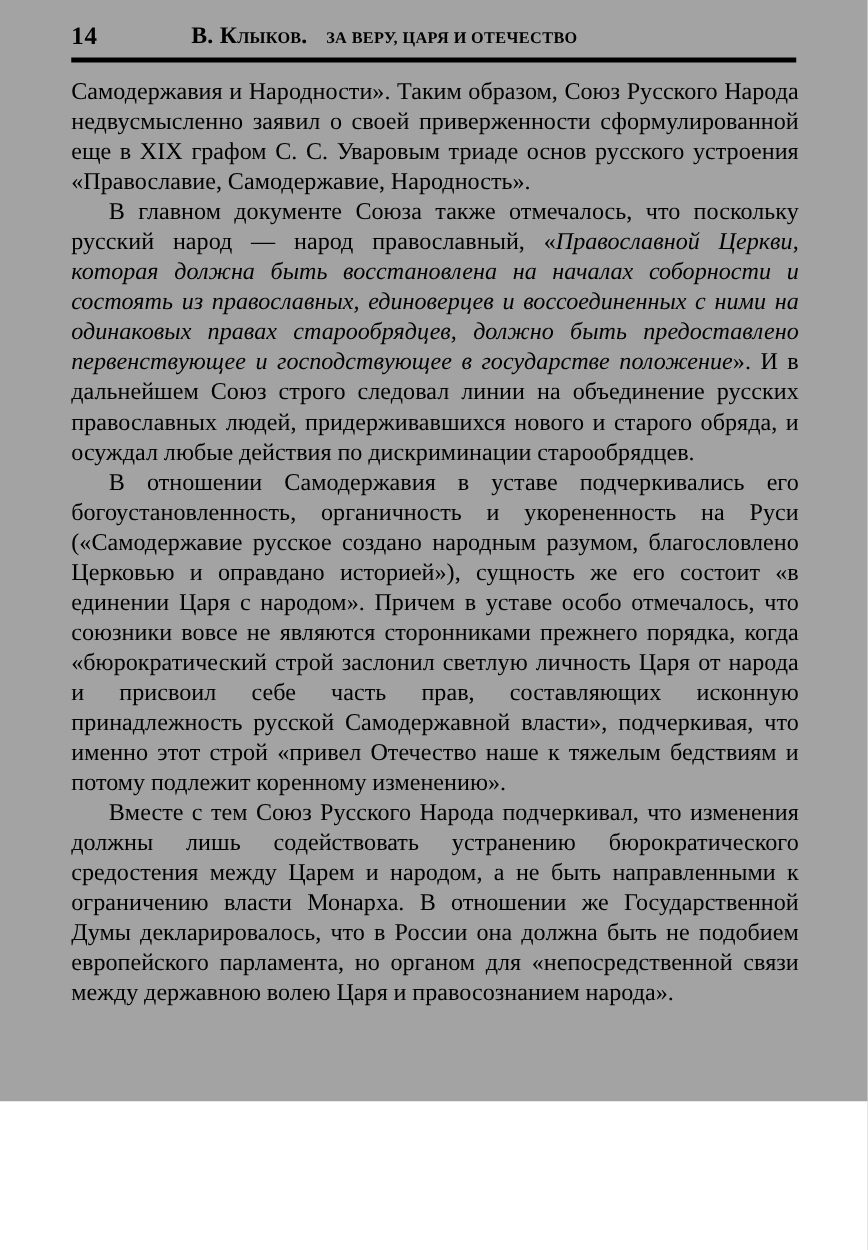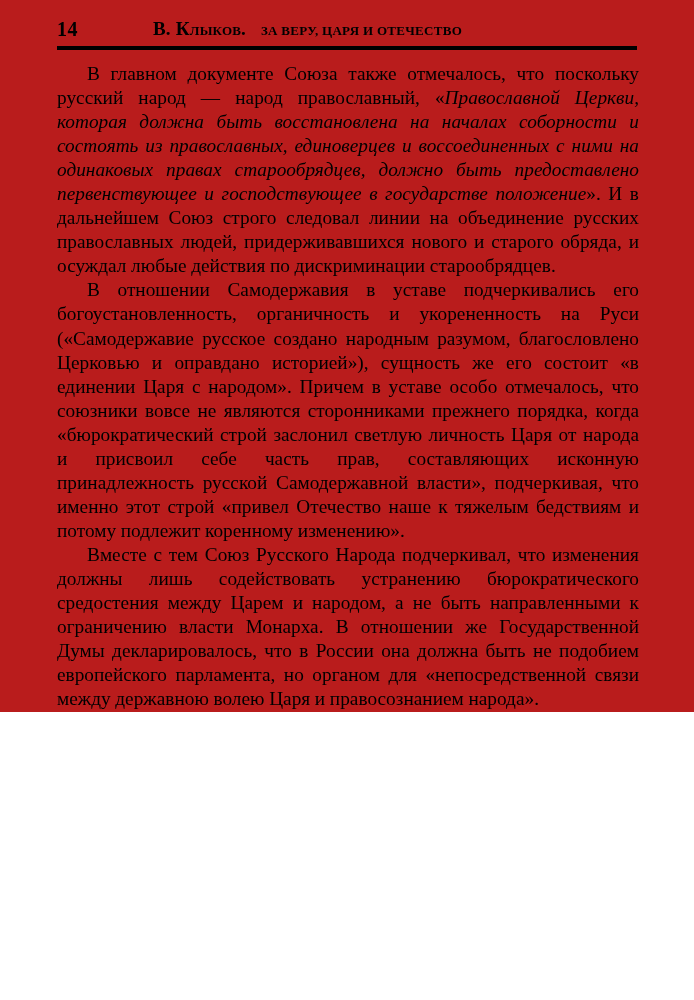--- a/index.html
+++ b/index.html
@@ -13,22 +13,22 @@
     height: 1000px;
     overflow: hidden;
     font-family: "Liberation Serif", "DejaVu Serif", serif;
     color: #000000;
     -webkit-font-smoothing: antialiased;
   }
 
   .page {
     position: relative;
     width: 694px;
-    height: 712px;
-    background: #b91c1c;
+    height: 881px;
+    background: #a3a3a3;
     box-sizing: border-box;
   }
 
   
   .running-head {
     position: absolute;
     left: 57px;
     top: 16px;
     width: 580px;
     height: 26px;
@@ -116,20 +116,21 @@
       </span>
       <span>&nbsp;</span>
       <span class="head-work">ЗА ВЕРУ, ЦАРЯ И ОТЕЧЕСТВО</span>
     </span>
   </div>
 
   <div class="head-rule"></div>
 
   <div class="textblock">
 
+    <p class="para first"><span>Самодержавия и Народности». Таким образом, Союз Русского Народа недвусмысленно заявил о своей приверженности сформулированной еще в XIX графом С. С. Уваровым триаде основ русского устроения «Православие, Самодержавие, Народность».</span></p>
 
     <p class="para"><span>В главном документе Союза также отмечалось, что поскольку русский народ — народ православный, «</span><span class="it">Православной Церкви, которая должна быть восстановлена на началах соборности и состоять из православных, единоверцев и воссоединенных с ними на одинаковых правах старообрядцев, должно быть предоставлено первенствующее и господствующее в государстве положение</span><span>». И в дальнейшем Союз строго следовал линии на объединение русских православных людей, придерживавшихся нового и старого обряда, и осуждал любые действия по дискриминации старообрядцев.</span></p>
 
     <p class="para"><span>В отношении Самодержавия в уставе подчеркивались его богоустановленность, органичность и укорененность на Руси («Самодержавие русское создано народным разумом, благословлено Церковью и оправдано историей»), сущность же его состоит «в единении Царя с народом». Причем в уставе особо отмечалось, что союзники вовсе не являются сторонниками прежнего порядка, когда «бюрократический строй заслонил светлую личность Царя от народа и присвоил себе часть прав, составляющих исконную принадлежность русской Самодержавной власти», подчеркивая, что именно этот строй «привел Отечество наше к тяжелым бедствиям и потому подлежит коренному изменению».</span></p>
 
     <p class="para"><span>Вместе с тем Союз Русского Народа подчеркивал, что изменения должны лишь содействовать устранению бюрократического средостения между Царем и народом, а не быть направленными к ограничению власти Монарха. В отношении же Государственной Думы декларировалось, что в России она должна быть не подобием европейского парламента, но органом для «непосредственной связи между державною волею Царя и правосознанием народа».</span></p>
 
   </div>
 
 </div>

